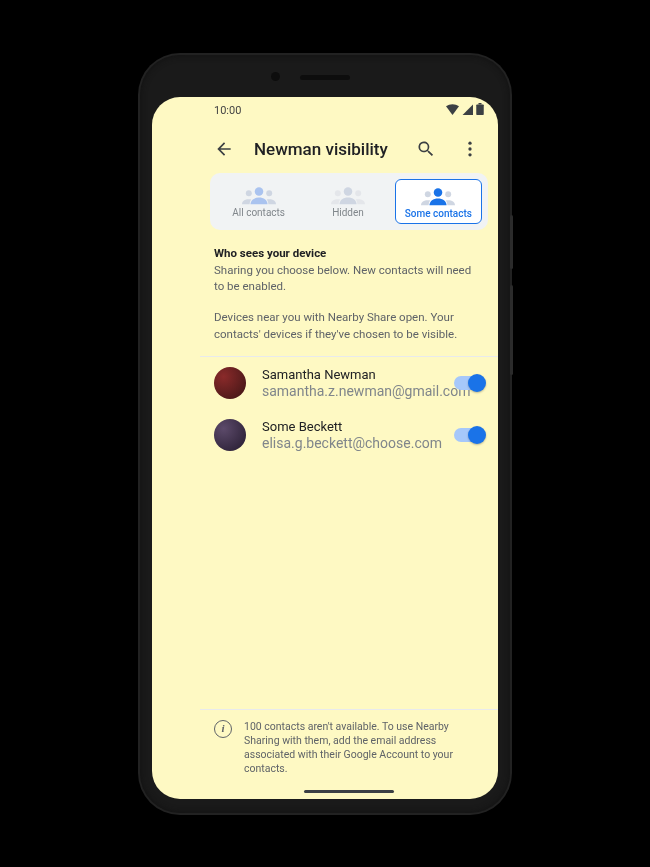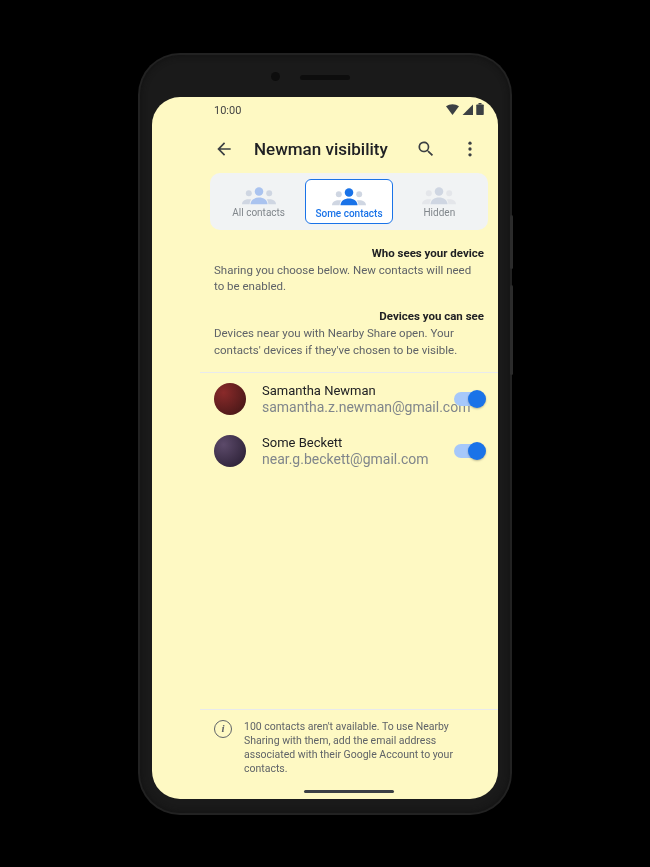--- a/index.html
+++ b/index.html
@@ -112,21 +112,21 @@
     gap: 2px;
   }
   .tab svg { display: block; }
   .tab.active {
     border: 1.5px solid #1a73e8;
     background: #fff;
     color: #1a73e8;
     font-weight: 500;
   }
   .content { padding: 12px 14px 0 14px; font-size: 11.5px; }
-  .sect-h { font-weight: 700; color: #202124; margin-bottom: 2px; text-align: right; }
+  .sect-h { font-weight: 700; color: #202124; margin-bottom: 2px; }
   .sect-p { color: #5f6368; line-height: 1.45; margin-bottom: 14px; }
   .divider { height: 1px; background: #e8eaed; margin: 2px -14px 0 -14px; }
   .contacts-label {
     font-size: 12px;
     font-weight: 500;
     color: #1a73e8;
     padding: 14px 0 10px 56px;
   }
   .row {
     display: flex;
@@ -243,66 +243,65 @@
         <svg width="34" height="20" viewBox="0 0 40 22">
           <circle cx="20" cy="7" r="5" fill="#aac3ef"></circle>
           <path d="M10 22c0-5 4.5-8 10-8s10 3 10 8z" fill="#aac3ef"></path>
           <circle cx="8" cy="9" r="3.5" fill="#cfd6e2"></circle>
           <path d="M0 22c0-4 3.5-6 8-6 1 0 2 .1 2.9.4-1.2 1.6-1.9 3.5-1.9 5.6z" fill="#cfd6e2"></path>
           <circle cx="32" cy="9" r="3.5" fill="#cfd6e2"></circle>
           <path d="M40 22c0-4-3.5-6-8-6-1 0-2 .1-2.9.4 1.2 1.6 1.9 3.5 1.9 5.6z" fill="#cfd6e2"></path>
         </svg>
         <span>All contacts</span>
       </div>
+      <div class="tab">
+        <svg width="34" height="20" viewBox="0 0 40 22">
+          <circle cx="20" cy="7" r="5" fill="#cfd6e2"></circle>
+          <path d="M10 22c0-5 4.5-8 10-8s10 3 10 8z" fill="#cfd6e2"></path>
+          <circle cx="8" cy="9" r="3.5" fill="#e4e6ea"></circle>
+          <path d="M0 22c0-4 3.5-6 8-6 1 0 2 .1 2.9.4-1.2 1.6-1.9 3.5-1.9 5.6z" fill="#e4e6ea"></path>
+          <circle cx="32" cy="9" r="3.5" fill="#e4e6ea"></circle>
+          <path d="M40 22c0-4-3.5-6-8-6-1 0-2 .1-2.9.4 1.2 1.6 1.9 3.5 1.9 5.6z" fill="#e4e6ea"></path>
+        </svg>
+        <span>Hidden</span>
+      </div>
       <div class="tab active">
         <svg width="34" height="20" viewBox="0 0 40 22">
           <circle cx="20" cy="7" r="5" fill="#1a73e8"></circle>
           <path d="M10 22c0-5 4.5-8 10-8s10 3 10 8z" fill="#1a73e8"></path>
           <circle cx="8" cy="9" r="3.5" fill="#cfd6e2"></circle>
           <path d="M0 22c0-4 3.5-6 8-6 1 0 2 .1 2.9.4-1.2 1.6-1.9 3.5-1.9 5.6z" fill="#cfd6e2"></path>
           <circle cx="32" cy="9" r="3.5" fill="#cfd6e2"></circle>
           <path d="M40 22c0-4-3.5-6-8-6-1 0-2 .1-2.9.4 1.2 1.6 1.9 3.5 1.9 5.6z" fill="#cfd6e2"></path>
         </svg>
         <span>Some contacts</span>
       </div>
-      <div class="tab">
-        <svg width="34" height="20" viewBox="0 0 40 22">
-          <circle cx="20" cy="7" r="5" fill="#cfd6e2"></circle>
-          <path d="M10 22c0-5 4.5-8 10-8s10 3 10 8z" fill="#cfd6e2"></path>
-          <circle cx="8" cy="9" r="3.5" fill="#e4e6ea"></circle>
-          <path d="M0 22c0-4 3.5-6 8-6 1 0 2 .1 2.9.4-1.2 1.6-1.9 3.5-1.9 5.6z" fill="#e4e6ea"></path>
-          <circle cx="32" cy="9" r="3.5" fill="#e4e6ea"></circle>
-          <path d="M40 22c0-4-3.5-6-8-6-1 0-2 .1-2.9.4 1.2 1.6 1.9 3.5 1.9 5.6z" fill="#e4e6ea"></path>
-        </svg>
-        <span>Hidden</span>
-      </div>
     </div>
 
     <div class="content">
       <div class="sect-h">Who sees your device</div>
       <div class="sect-p">Sharing you choose below. New contacts will need to be enabled.</div>
-      <div class="sect-h">Devices you can see</div>
       <div class="sect-p">Devices near you with Nearby Share open. Your contacts' devices if they've chosen to be visible.</div>
       <div class="divider"></div>
     </div>
 
     <div class="row">
       <div class="avatar av1"></div>
       <div class="row-main">
         <div class="row-name">Samantha Newman</div>
         <div class="row-sub">samantha.z.newman@gmail.com</div>
       </div>
       <div class="switch"></div>
     </div>
 
     <div class="row">
       <div class="avatar av2"></div>
       <div class="row-main">
         <div class="row-name">Some Beckett</div>
-        <div class="row-sub">near.g.beckett@gmail.com</div>
+        <div class="row-sub">elisa.g.beckett@choose.com</div>
       </div>
       <div class="switch"></div>
     </div>
 
     <div class="footer">
       <div class="info-ic">i</div>
       <div>100 contacts aren't available. To use Nearby Sharing with them, add the email address associated with their Google Account to your contacts.</div>
     </div>
 
     <div class="navbar">

